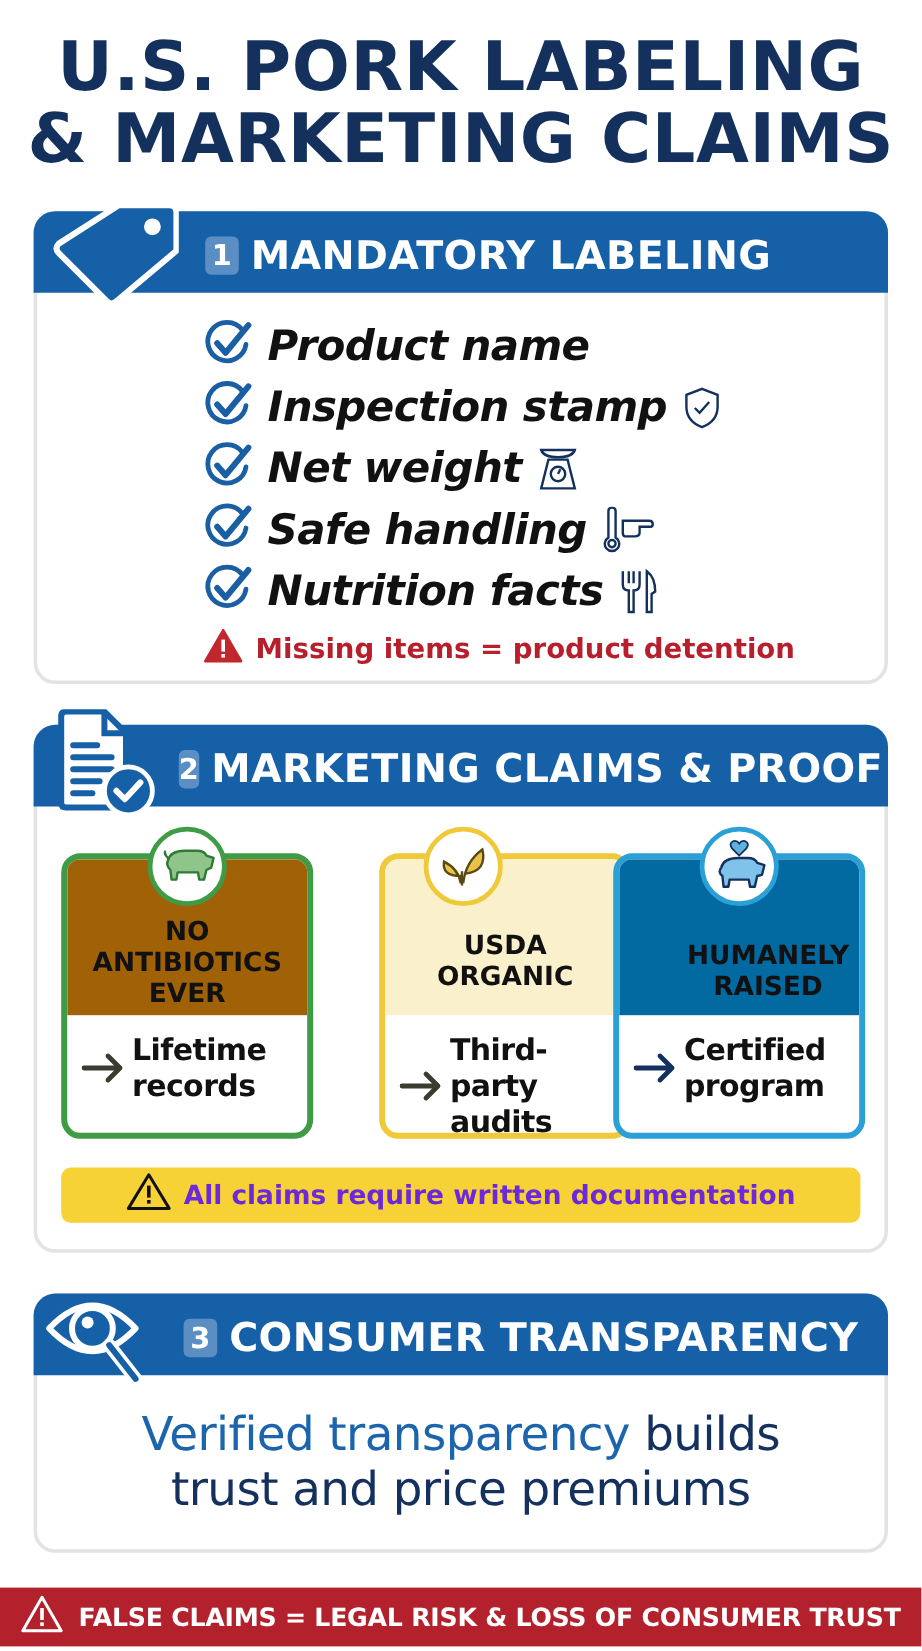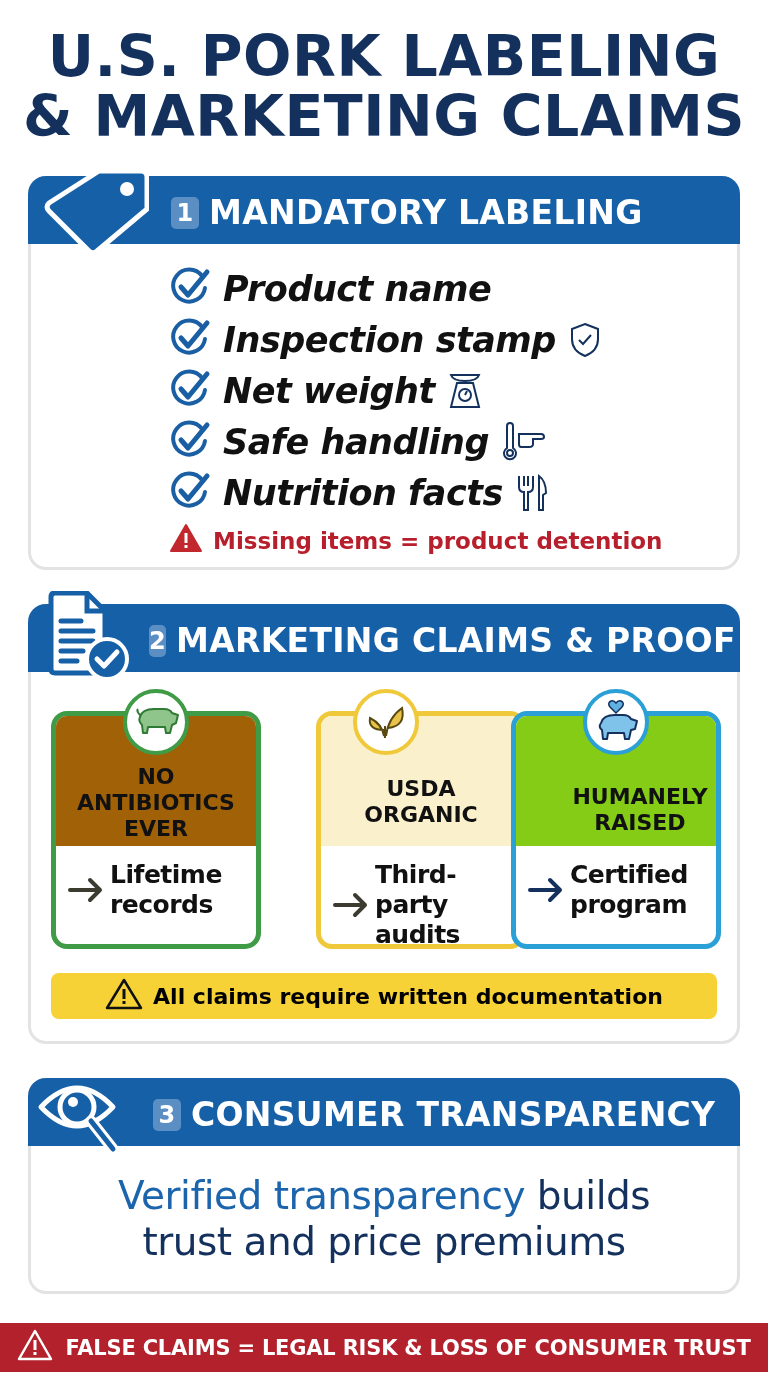--- a/index.html
+++ b/index.html
@@ -67,21 +67,21 @@
     font-size: 25px; line-height: 30px; font-weight: 700; color: #111; margin-left: 6px;
     font-family: "DejaVu Sans", sans-serif; white-space: pre-line; letter-spacing: -0.5px;
   }
   .claim-badge {
     position: absolute; top: 82px; width: 66px; height: 66px; border-radius: 50%;
     background: #fff; border: 4px solid; display: flex; align-items: center; justify-content: center;
   }
   .doc-banner {
     position: absolute; left: 20px; right: 20px; top: 366px; height: 46px;
     background: #f7d237; border-radius: 8px; display: flex; align-items: center; justify-content: center;
-    font-size: 22px; font-weight: 700; color: #000000; font-family: "DejaVu Sans", sans-serif;
+    font-size: 22px; font-weight: 700; color: #6d28d9; font-family: "DejaVu Sans", sans-serif;
   }
   .doc-banner svg { margin-right: 10px; }
 
   
   #p3 { top: 1078px; height: 216px; }
   .statement {
     position: absolute; left: 0; right: 0; top: 92px; text-align: center;
     font-size: 39px; line-height: 46px; font-weight: 400; color: #14315e;
     font-family: "DejaVu Sans", sans-serif; letter-spacing: -0.5px;
   }
@@ -258,21 +258,21 @@
   </div>
   <div class="claim-badge" style="left:322px; border-color:#f0c93a;">
     <svg width="40" height="36" viewBox="0 0 40 36">
         <path d="M18 32 Q16 20 4 14 Q2 26 18 26 Z" fill="#e8c24a" stroke="#5a4a10" stroke-width="2"></path>
         <path d="M20 32 Q22 14 36 4 Q40 22 22 24" fill="#e8c24a" stroke="#5a4a10" stroke-width="2"></path>
         <path d="M19 34 L19 22" stroke="#5a4a10" stroke-width="2"></path>
       </svg>
   </div>
 
   <div class="claim-card" style="left:480px; border-color:#2aa0d6;">
-    <div class="claim-top" style="background:#84cc16;padding-left:48px;">
+    <div class="claim-top" style="background:#0369a1;padding-left:48px;">
       <div class="claim-title" style="padding-bottom:6px;">HUMANELY
 RAISED</div>
     </div>
     <div class="claim-bottom">
       <span class="arrow">
         <svg width="36" height="26" viewBox="0 0 36 26">
             <path d="M2 13 L32 13 M22 3 L32 13 L22 23" fill="none" stroke="#14315e" stroke-width="4" stroke-linecap="round" stroke-linejoin="round"></path>
           </svg>
       </span>
       <div class="claim-proof">Certified

